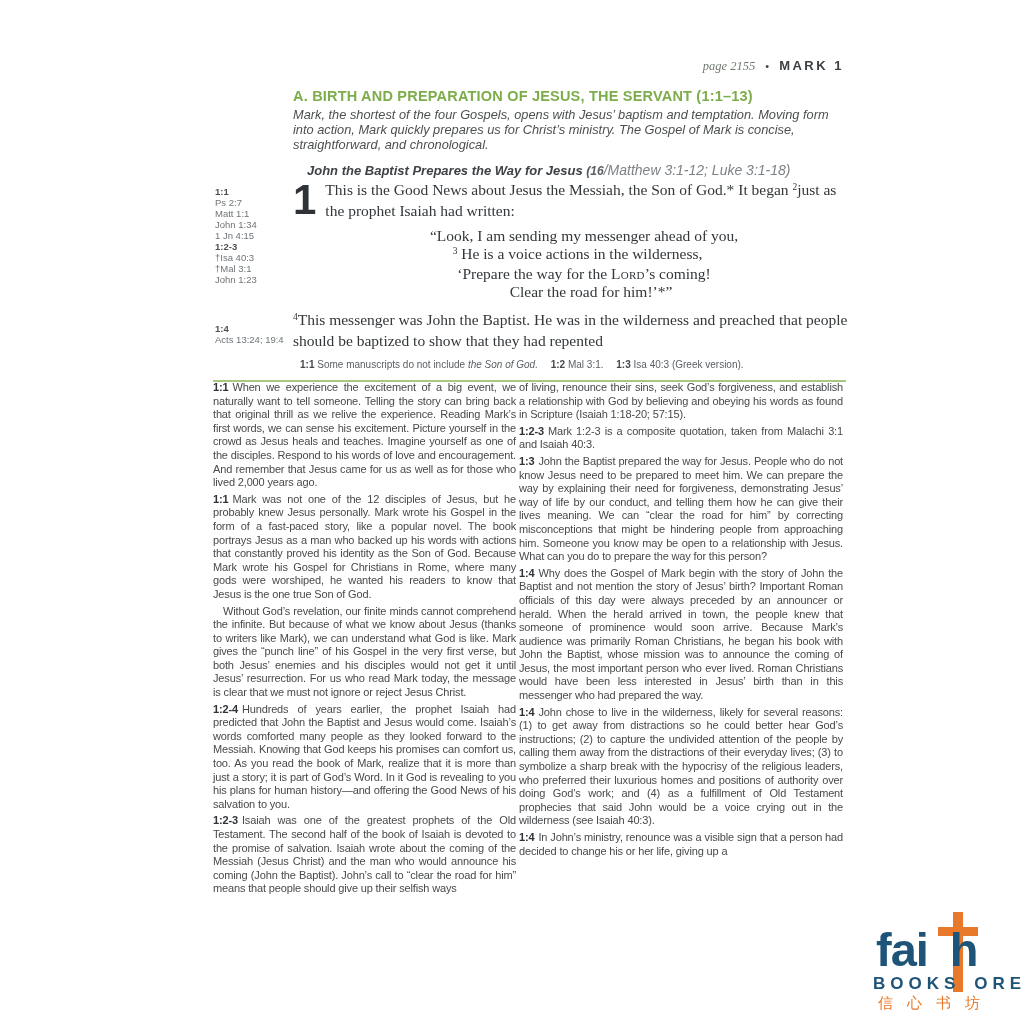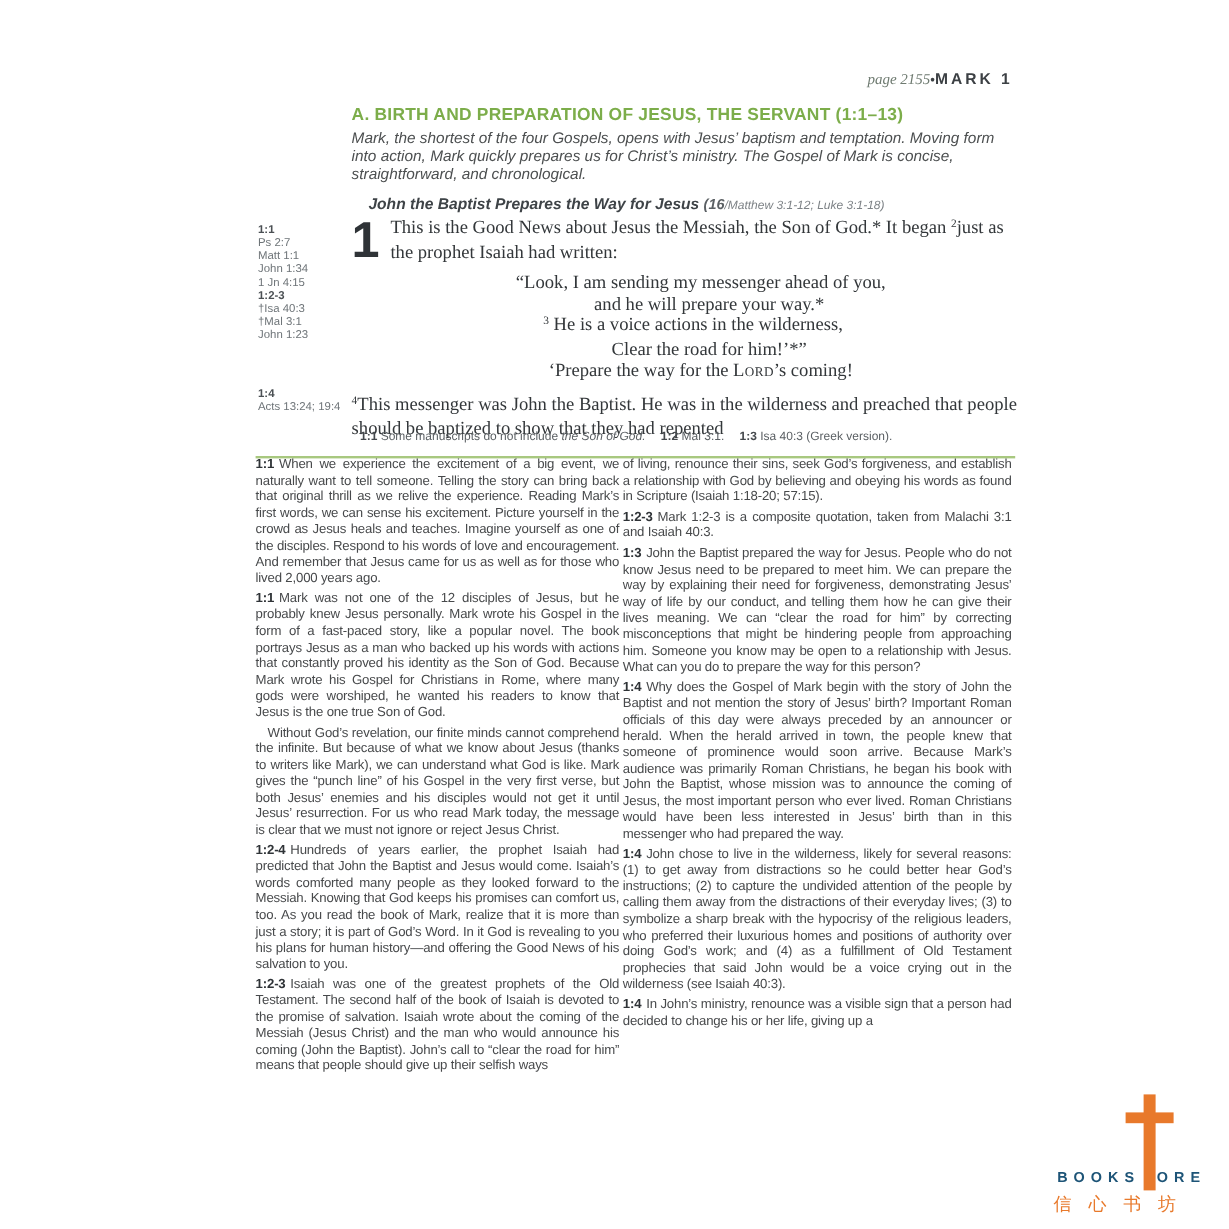--- a/index.html
+++ b/index.html
@@ -8,21 +8,21 @@
     position:relative;
     background:#ffffff;
     font-family:"Liberation Sans", sans-serif;
     color:#46494c;
     overflow:hidden;
   }
 
   
   .page-header {
     position:absolute; top:58px; right:180px;
-    display:flex; align-items:baseline; 
+    display:flex; align-items:baseline; gap:10px;
     white-space:nowrap;
   }
   .page-label {
     font-family:"Liberation Serif", serif;
     font-style:italic; font-size:12.5px; color:#6e7a70;
   }
   .head-bullet { font-size:11px; color:#3c4044; }
   .book-label {
     font-size:13px; font-weight:bold; letter-spacing:2.5px; color:#3c4044;
   }
@@ -39,21 +39,21 @@
   }
 
   
   .pericope {
     position:absolute; left:307px; top:162px; width:545px;
     font-style:italic; font-size:13px; color:#3e4347;
     white-space:nowrap;
   }
   .pericope .p-title { font-weight:bold; }
   .pericope .p-par-bold { font-weight:bold; color:#5b6064; font-size:12px; }
-  .pericope .p-par { color:#7d8286; font-size:10px; }
+  .pericope .p-par { color:#7d8286; font-size:14px; }
 
   
   .scripture {
     position:absolute; left:293px; top:181px; width:556px;
     font-family:"Liberation Serif", serif;
     font-size:15.5px; line-height:17.5px; color:#33373a;
   }
   .dropcap {
     float:left;
     font-family:"Liberation Sans", sans-serif;
@@ -109,21 +109,21 @@
   .logo-cross-v {
     position:absolute; left:97px; top:22px; width:10px; height:80px;
     background:#e8792b;
   }
   .logo-cross-h {
     position:absolute; left:82px; top:37px; width:40px; height:9px;
     background:#e8792b;
   }
   .logo-row2 {
     position:absolute; left:17px; top:84px; width:140px;
-    font-size:12px; font-weight:bold; color:#1d5477; letter-spacing:5px;
+    font-size:17px; font-weight:bold; color:#1d5477; letter-spacing:5px;
     white-space:nowrap;
     text-align:center;
   }
   .logo-row2 .r2b { margin-left:14px; }
   .logo-row3 {
     position:absolute; left:22px; top:104px; width:136px;
     font-size:15px; color:#e8792b; letter-spacing:14px; white-space:nowrap;
   }
 </style>
 </head>
@@ -141,24 +141,23 @@
 <div class="pericope">
   <span class="p-title">John the Baptist Prepares the Way for Jesus </span><span class="p-par-bold">(16</span><span class="p-par">/Matthew 3:1-12; Luke 3:1-18)</span>
 </div>
 
 <div class="scripture">
   <div>
     <span class="dropcap">1</span><span>This is the Good News about Jesus the Messiah, the Son of God.* It began </span><sup>2</sup><span>just as the prophet Isaiah had written:</span>
   </div>
   <div class="poetry">
     <div class="pl ind1">“Look, I am sending my messenger ahead of you,</div>
-    <div class="pl ind2">and he will prepare your way.*</div>
     <div class="pl"><sup>3</sup><span> He is a voice actions in the wilderness,</span></div>
+    <div class="pl ind1"><span>‘Prepare the way for the </span><span class="smallcaps">Lord</span><span>’s coming!</span></div>
     <div class="pl ind2">Clear the road for him!’*”</div>
-    <div class="pl ind1"><span>‘Prepare the way for the </span><span class="smallcaps">Lord</span><span>’s coming!</span></div>
   </div>
   <div class="v4">
     <sup>4</sup><span>This messenger was John the Baptist. He was in the wilderness and preached that people should be baptized to show that they had repented</span>
   </div>
 </div>
 
 <div class="xref-group xg1">
   <div class="xref-head">1:1</div>
   <div>Ps 2:7</div>
   <div>Matt 1:1</div>
@@ -197,15 +196,16 @@
   <p><span class="ref">1:2-3</span><span>Mark 1:2-3 is a composite quotation, taken from Malachi 3:1 and Isaiah 40:3.</span></p>
   <p><span class="ref">1:3</span><span>John the Baptist prepared the way for Jesus. People who do not know Jesus need to be prepared to meet him. We can prepare the way by explaining their need for forgiveness, demonstrating Jesus’ way of life by our conduct, and telling them how he can give their lives meaning. We can “clear the road for him” by correcting misconceptions that might be hindering people from approaching him. Someone you know may be open to a relationship with Jesus. What can you do to prepare the way for this person?</span></p>
   <p><span class="ref">1:4</span><span>Why does the Gospel of Mark begin with the story of John the Baptist and not mention the story of Jesus’ birth? Important Roman officials of this day were always preceded by an announcer or herald. When the herald arrived in town, the people knew that someone of prominence would soon arrive. Because Mark’s audience was primarily Roman Christians, he began his book with John the Baptist, whose mission was to announce the coming of Jesus, the most important person who ever lived. Roman Christians would have been less interested in Jesus’ birth than in this messenger who had prepared the way.</span></p>
   <p><span class="ref">1:4</span><span>John chose to live in the wilderness, likely for several reasons: (1) to get away from distractions so he could better hear God’s instructions; (2) to capture the undivided attention of the people by calling them away from the distractions of their everyday lives; (3) to symbolize a sharp break with the hypocrisy of the religious leaders, who preferred their luxurious homes and positions of authority over doing God’s work; and (4) as a fulfillment of Old Testament prophecies that said John would be a voice crying out in the wilderness (see Isaiah 40:3).</span></p>
   <p><span class="ref">1:4</span><span>In John’s ministry, renounce was a visible sign that a person had decided to change his or her life, giving up a</span></p>
 </div>
 
 <div class="logo">
   <div class="logo-cross-v"></div>
   <div class="logo-cross-h"></div>
+  <div class="logo-word"><span>fai</span><span class="lw2">h</span></div>
   <div class="logo-row2"><span>BOOKS</span><span class="r2b">ORE</span></div>
   <div class="logo-row3">信心书坊</div>
 </div>
 
 </body></html>

